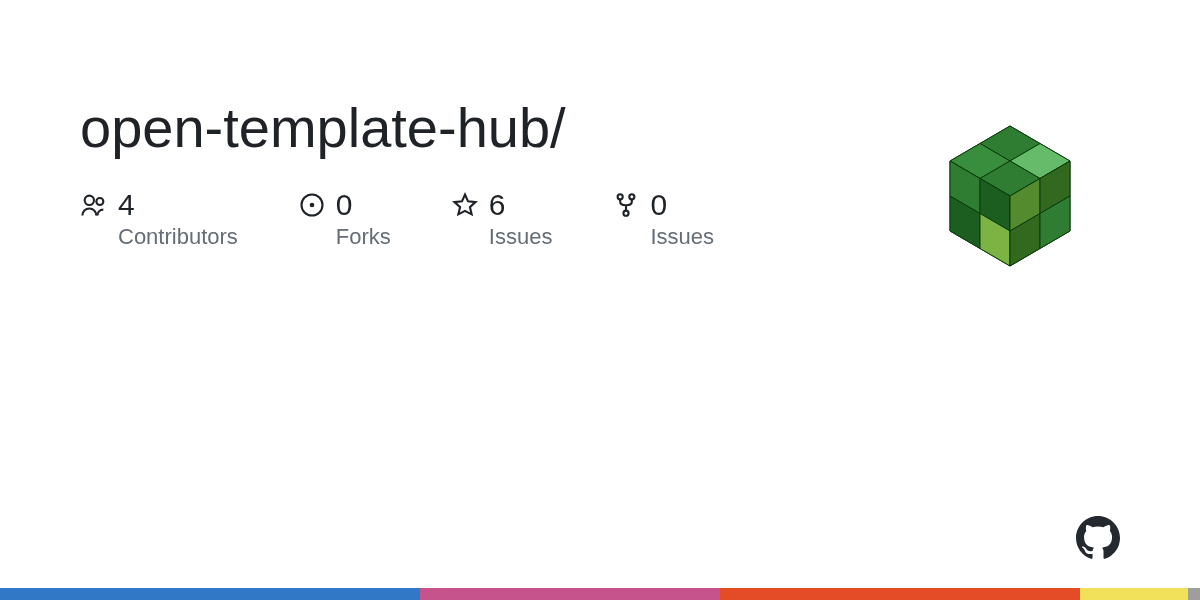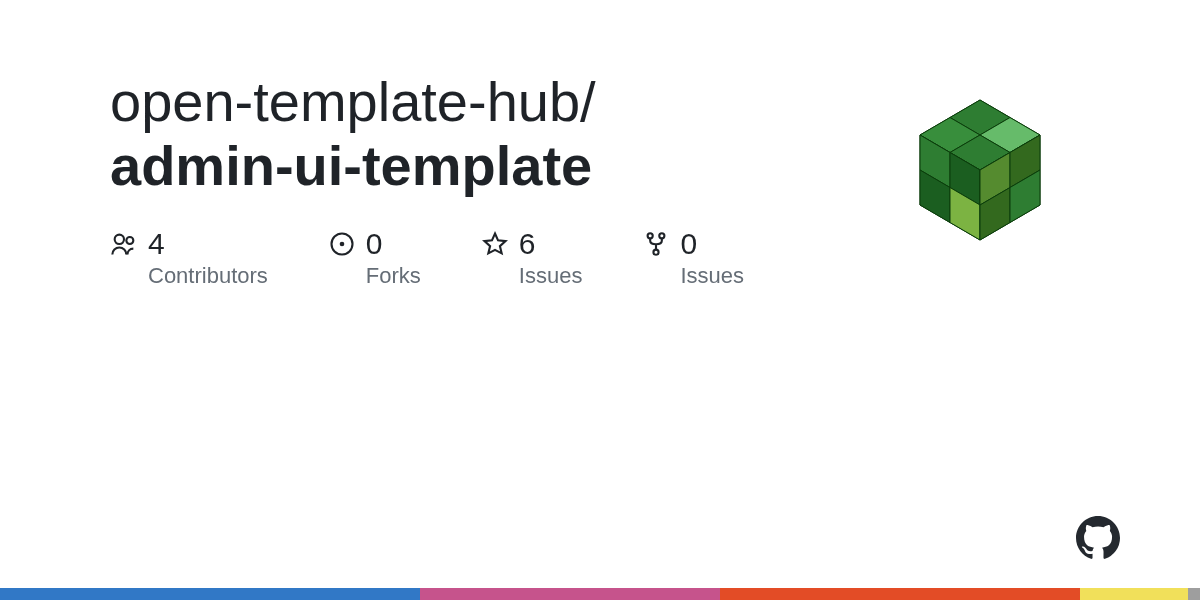--- a/index.html
+++ b/index.html
@@ -5,23 +5,23 @@
 * { margin: 0; padding: 0; box-sizing: border-box; }
 body {
   width: 1200px;
   height: 600px;
   font-family: -apple-system, BlinkMacSystemFont, "Segoe UI", Helvetica, Arial, sans-serif;
   background: #ffffff;
   position: relative;
   overflow: hidden;
 }
 .container {
-  padding: 70px 80px 0 80px;
-  display: flex;
-  justify-content: center;
+  padding: 96px 80px 0 80px;
+  display: flex;
+  justify-content: space-between;
 }
 .left {
   flex: 1;
   max-width: 760px;
 }
 .title {
   font-size: 56px;
   line-height: 1.15;
   color: #1f2328;
   margin-bottom: 28px;
@@ -103,21 +103,20 @@
   height: 100%;
 }
 </style>
 </head>
 <body>
 
 <div class="container">
   <div class="left">
     <h1 class="title">
       <span class="owner"><span>open-template-hub</span>/</span>
-      <span class="repo">admin-ui-template</span>
     </h1>
 
     <div class="stats">
       <div class="stat">
         <div class="stat-top">
           <svg class="stat-icon" viewBox="0 0 24 24">
             <circle cx="8" cy="8" r="4"></circle>
             <path d="M2 21c0-3.3 2.7-6 6-6s6 2.7 6 6"></path>
             <circle cx="17" cy="9" r="3"></circle>
             <path d="M15 21c0-2.5 1.8-5 5-5"></path>

